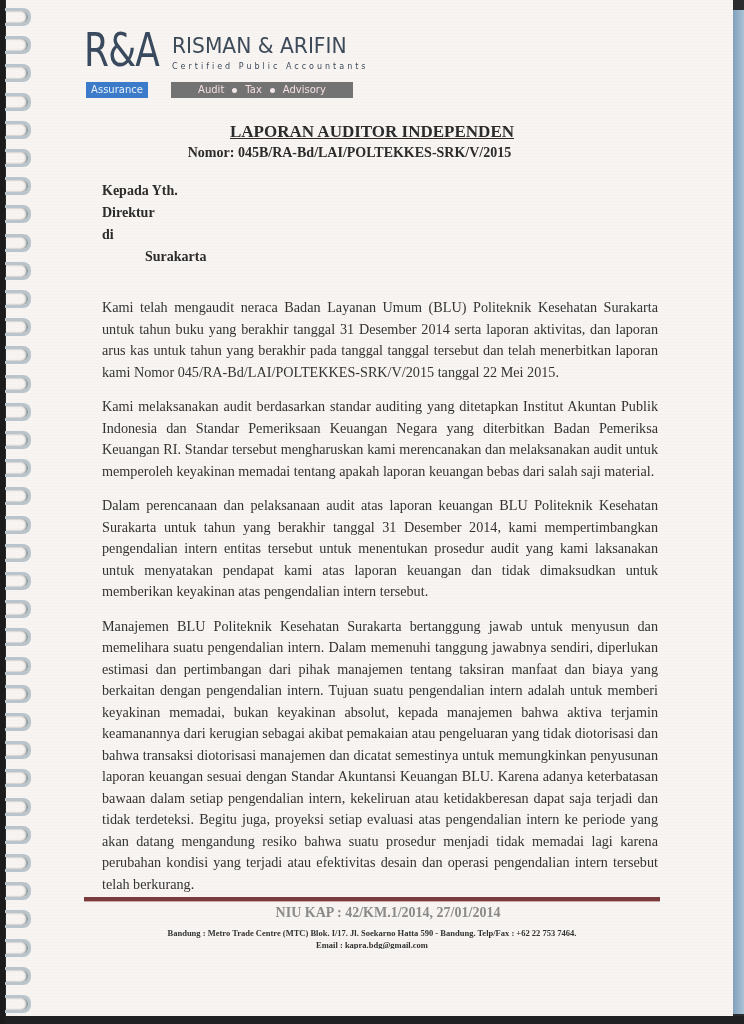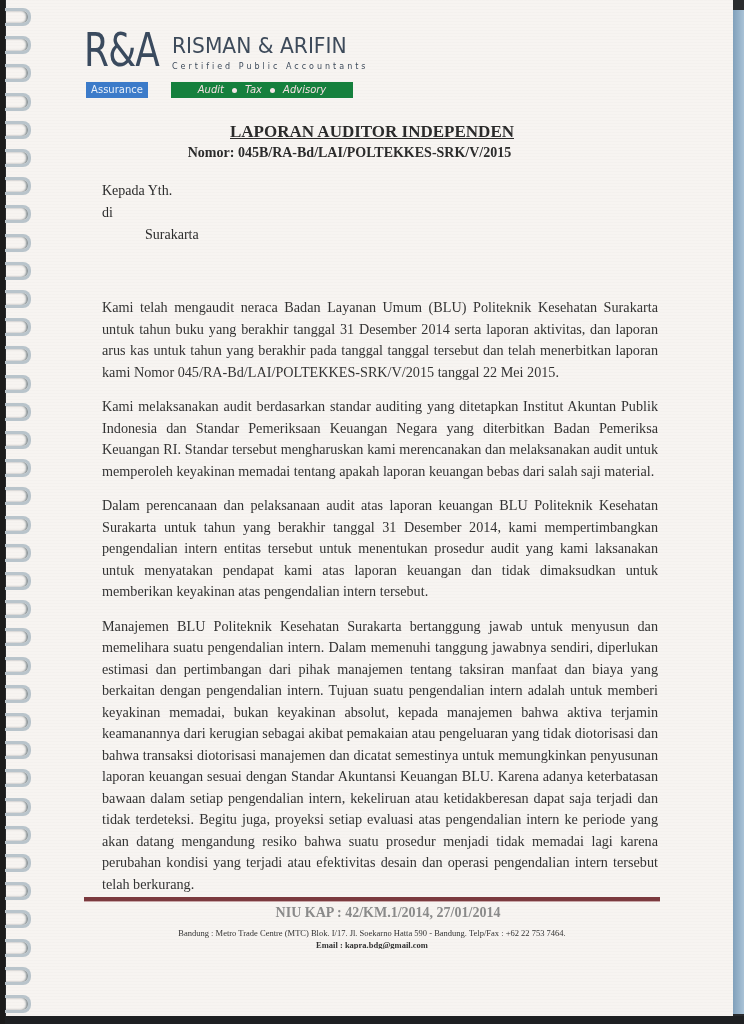--- a/index.html
+++ b/index.html
@@ -47,58 +47,58 @@
       position: absolute; left: 172px; top: 62px;
       font-family: "DejaVu Sans", sans-serif; font-size: 8px; color: #3d4a5a; letter-spacing: 3px;
     }
     .tag-assurance {
       position: absolute; left: 86px; top: 82px; width: 62px; height: 16px;
       background: #3c7bc9; color: #e8f0fa; font-family: "DejaVu Sans", sans-serif; font-size: 10px;
       text-align: center; line-height: 16px;
     }
     .tag-services {
       position: absolute; left: 171px; top: 82px; width: 182px; height: 16px;
-      background: #15803d; color: #f4dfe1; font-family: "DejaVu Sans", sans-serif; font-size: 10px;
-      display: flex; align-items: center; justify-content: center; gap: 8px; line-height: 16px; font-style: italic;
+      background: #737373; color: #f4dfe1; font-family: "DejaVu Sans", sans-serif; font-size: 10px;
+      display: flex; align-items: center; justify-content: center; gap: 8px; line-height: 16px;
     }
     .dot { width: 5px; height: 5px; border-radius: 50%; background: #f4e6e7; display: inline-block; }
 
     
     .title {
       position: absolute; left: 0; width: 744px; top: 122px; text-align: center;
       font-size: 17px; font-weight: bold; color: #2b2b2b; text-decoration: underline;
     }
     .subtitle {
       position: absolute; left: 0; width: 699px; top: 145px; text-align: center;
       font-size: 14px; font-weight: bold; color: #2b2b2b;
     }
 
     
-    .addr { position: absolute; left: 102px; top: 180px; font-size: 14px; font-weight: normal; color: #2b2b2b; line-height: 22px; }
+    .addr { position: absolute; left: 102px; top: 180px; font-size: 14px; font-weight: bold; color: #2b2b2b; line-height: 22px; }
     .addr .indent { padding-left: 43px; }
 
     
     .body-text {
       position: absolute; left: 102px; width: 556px; top: 297px;
       font-size: 14.2px; line-height: 21.5px; color: #333; text-align: justify;
     }
     .body-text p { margin: 0 0 13px 0; }
 
     
     .footer-rule {
       position: absolute; left: 84px; top: 897px; width: 576px; height: 4px;
       background: #7b3a3e; border-bottom: 1px solid #c9a7a9;
     }
     .footer-niu {
       position: absolute; left: 0; width: 744px; top: 905px; text-align: center;
       font-size: 14px; font-weight: bold; color: #8a8a8a; padding-left: 16px;
     }
     .footer-addr {
       position: absolute; left: 0; width: 744px; top: 928px; text-align: center;
-      font-size: 8.5px; font-weight: normal; color: #333;
+      font-size: 8.5px; font-weight: bold; color: #333;
     }
     .footer-email {
       position: absolute; left: 0; width: 744px; top: 940px; height: 9px; overflow: hidden; text-align: center;
       font-size: 8.5px; font-weight: bold; color: #333;
     }
   </style>
 </head>
 <body>
 
 <div class="blue-strip"></div>
@@ -155,20 +155,21 @@
   <span>Tax</span>
   <span class="dot"></span>
   <span>Advisory</span>
 </div>
 
 <div class="title">LAPORAN AUDITOR INDEPENDEN</div>
 <div class="subtitle">Nomor: 045B/RA-Bd/LAI/POLTEKKES-SRK/V/2015</div>
 
 <div class="addr">
   <div>Kepada Yth.</div>
+  <div>Direktur</div>
   <div>di</div>
   <div class="indent">Surakarta</div>
 </div>
 
 <div class="body-text">
   <p>Kami telah mengaudit neraca Badan Layanan Umum (BLU) Politeknik Kesehatan Surakarta untuk tahun buku yang berakhir tanggal 31 Desember 2014 serta laporan aktivitas, dan laporan arus kas untuk tahun yang berakhir pada tanggal tanggal tersebut dan telah menerbitkan laporan kami Nomor 045/RA-Bd/LAI/POLTEKKES-SRK/V/2015 tanggal 22 Mei 2015.</p>
   <p>Kami melaksanakan audit berdasarkan standar auditing yang ditetapkan Institut Akuntan Publik Indonesia dan Standar Pemeriksaan Keuangan Negara yang diterbitkan Badan Pemeriksa Keuangan RI. Standar tersebut mengharuskan kami merencanakan dan melaksanakan audit untuk memperoleh keyakinan memadai tentang apakah laporan keuangan bebas dari salah saji material.</p>
   <p>Dalam perencanaan dan pelaksanaan audit atas laporan keuangan BLU Politeknik Kesehatan Surakarta untuk tahun yang berakhir tanggal 31 Desember 2014, kami mempertimbangkan pengendalian intern entitas tersebut untuk menentukan prosedur audit yang kami laksanakan untuk menyatakan pendapat kami atas laporan keuangan dan tidak dimaksudkan untuk memberikan keyakinan atas pengendalian intern tersebut.</p>
   <p>Manajemen BLU Politeknik Kesehatan Surakarta bertanggung jawab untuk menyusun dan memelihara suatu pengendalian intern. Dalam memenuhi tanggung jawabnya sendiri, diperlukan estimasi dan pertimbangan dari pihak manajemen tentang taksiran manfaat dan biaya yang berkaitan dengan pengendalian intern. Tujuan suatu pengendalian intern adalah untuk memberi keyakinan memadai, bukan keyakinan absolut, kepada manajemen bahwa aktiva terjamin keamanannya dari kerugian sebagai akibat pemakaian atau pengeluaran yang tidak diotorisasi dan bahwa transaksi diotorisasi manajemen dan dicatat semestinya untuk memungkinkan penyusunan laporan keuangan sesuai dengan Standar Akuntansi Keuangan BLU. Karena adanya keterbatasan bawaan dalam setiap pengendalian intern, kekeliruan atau ketidakberesan dapat saja terjadi dan tidak terdeteksi. Begitu juga, proyeksi setiap evaluasi atas pengendalian intern ke periode yang akan datang mengandung resiko bahwa suatu prosedur menjadi tidak memadai lagi karena perubahan kondisi yang terjadi atau efektivitas desain dan operasi pengendalian intern tersebut telah berkurang.</p>
 </div>

